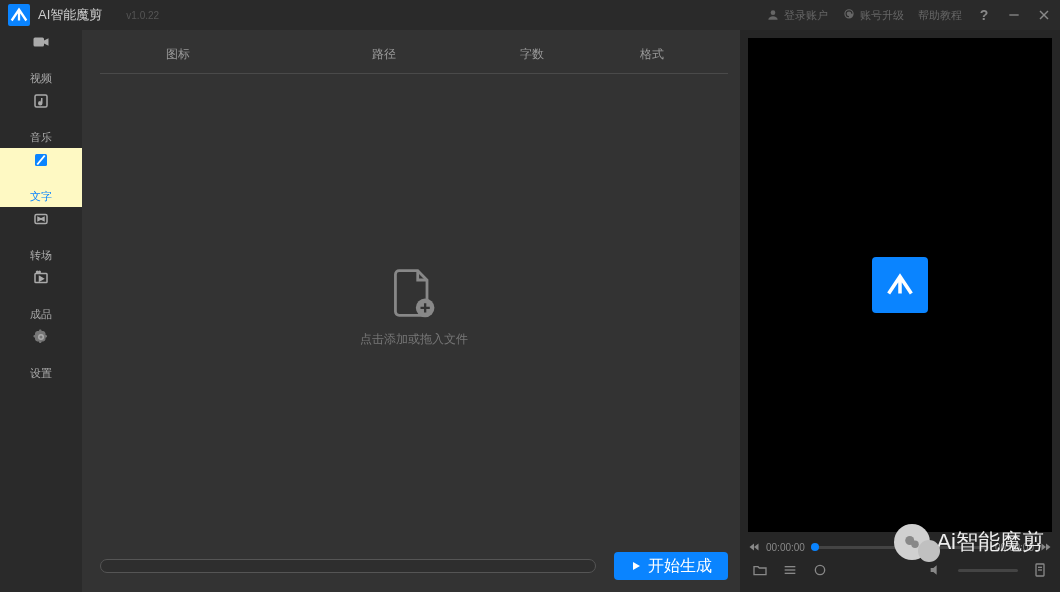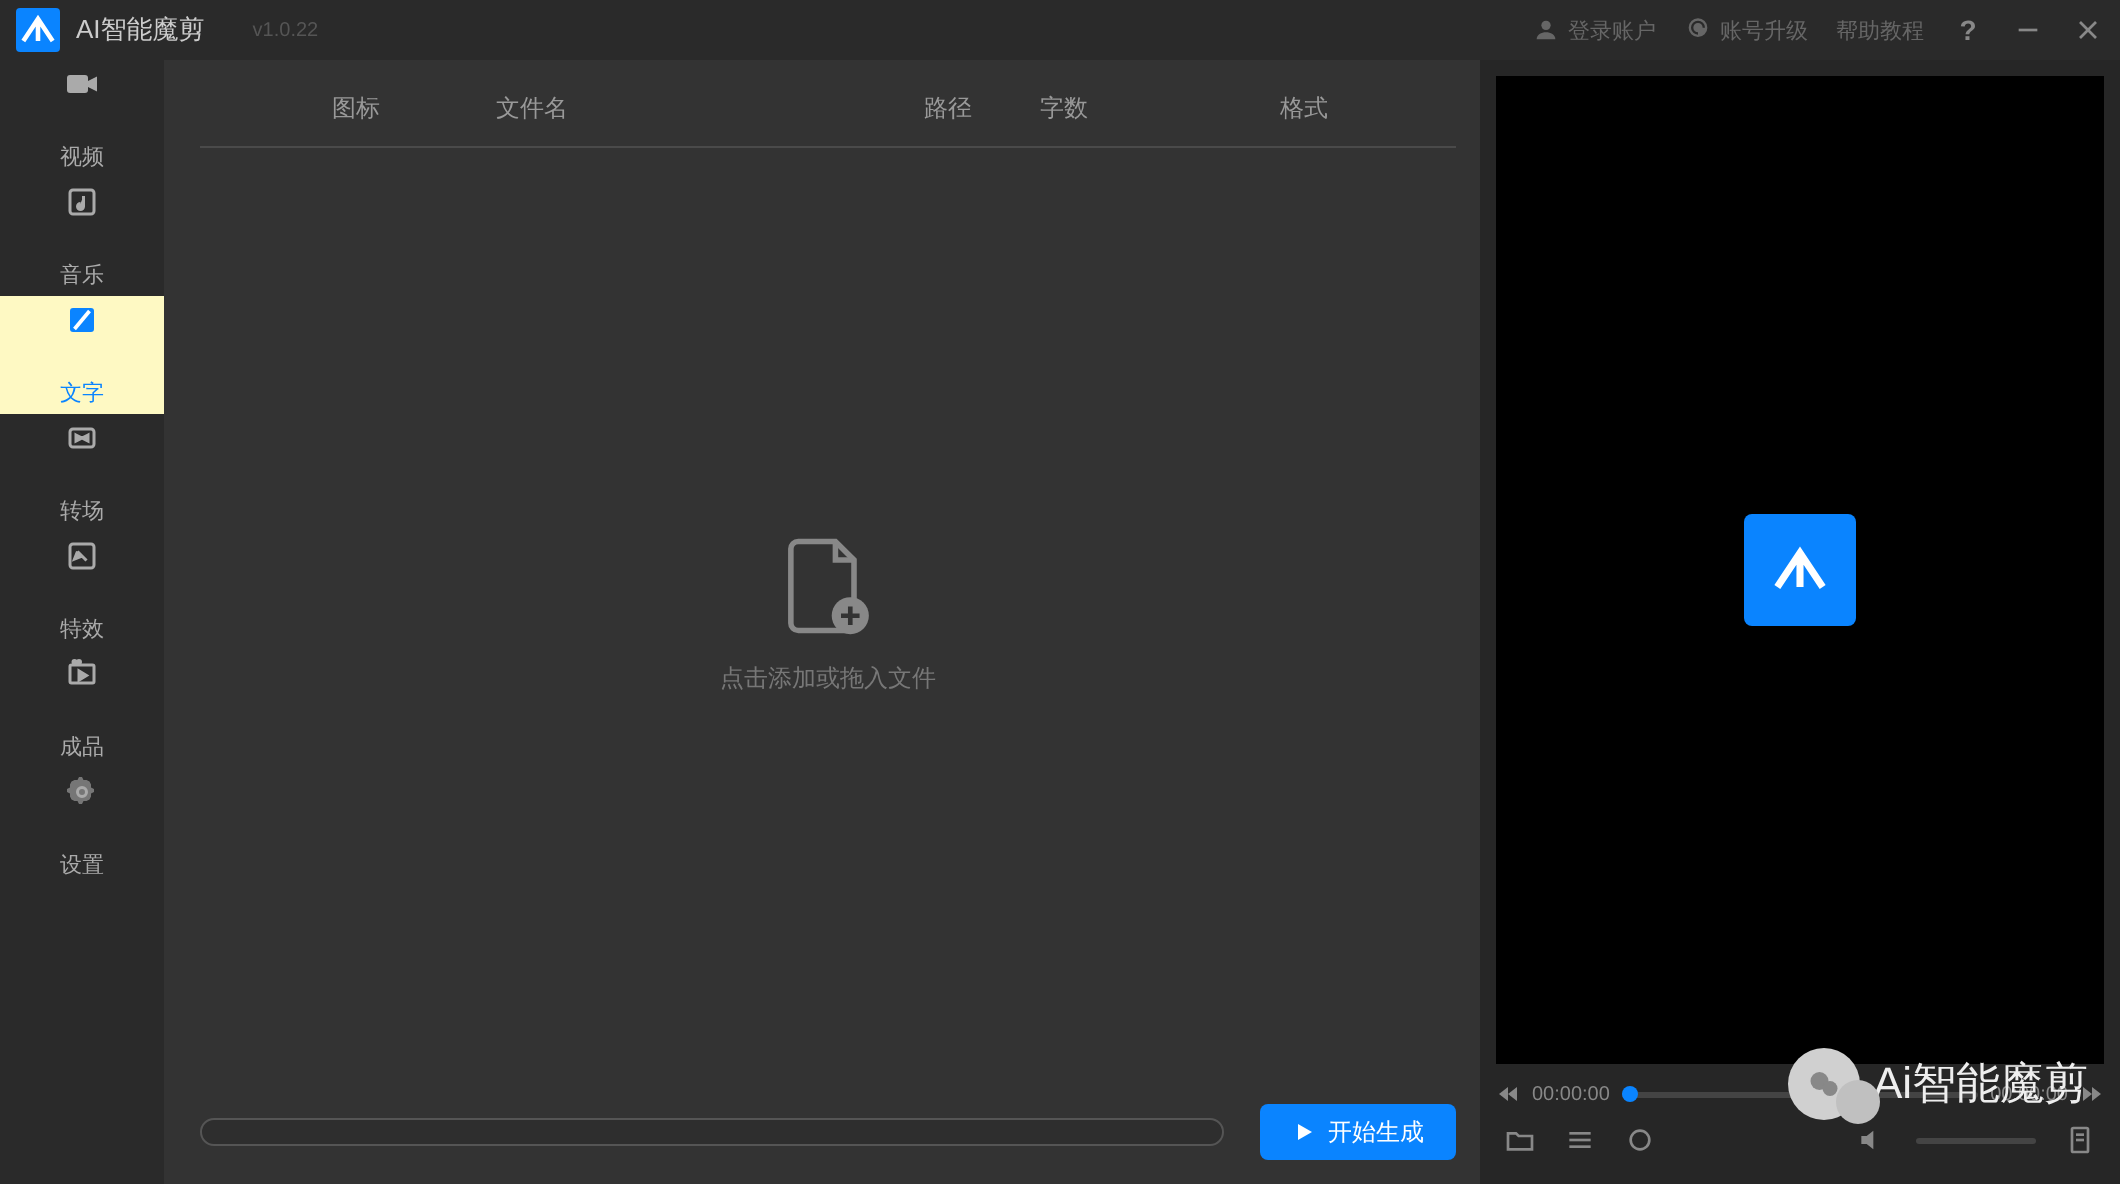--- a/index.html
+++ b/index.html
@@ -60,21 +60,21 @@
 
 .bottom-bar { display: flex; align-items: center; gap: 18px; margin-top: 12px; }
 .progress-bar {
   flex: 1; height: 14px; border: 1px solid #555;
   border-radius: 8px; background: #2e2e2e;
 }
 .start-btn {
   height: 28px; padding: 0 16px; background: #0a84ff;
   color: #fff; border: none; border-radius: 4px;
   display: flex; align-items: center; gap: 6px;
-  font-size: 12px; cursor: pointer;
+  font-size: 16px; cursor: pointer;
 }
 
 .preview {
   width: 320px; background: #262626; display: flex;
   flex-direction: column; padding: 8px; text-align: center;
 }
 .preview-vid {
   flex: 1; background: #000; display: flex;
   align-items: center; justify-content: center; margin-bottom: 6px;
 }
@@ -182,47 +182,39 @@
     </div>
     <div class="side-item">
       <svg viewBox="0 0 24 24" fill="none" stroke="currentColor" stroke-width="2">
           <rect x="4" y="6" width="16" height="12" rx="2"></rect>
           <path d="M8 10l4 2-4 2zM16 10l-4 2 4 2z" fill="currentColor"></path>
         </svg>
       <span>转场</span>
     </div>
     <div class="side-item">
       <svg viewBox="0 0 24 24" fill="none" stroke="currentColor" stroke-width="2">
-          <rect x="4" y="4" width="16" height="16" rx="2"></rect>
-          <path d="M9 9l6 6M9 9l-2 5 5-2" fill="currentColor"></path>
-        </svg>
-      <span>特效</span>
-    </div>
-    <div class="side-item">
-      <svg viewBox="0 0 24 24" fill="none" stroke="currentColor" stroke-width="2">
           <rect x="4" y="6" width="16" height="12" rx="1"></rect>
           <circle cx="7" cy="4" r="1" fill="currentColor"></circle>
           <circle cx="10" cy="4" r="1" fill="currentColor"></circle>
           <polygon points="10,10 10,16 15,13" fill="currentColor"></polygon>
         </svg>
       <span>成品</span>
     </div>
     <div class="side-item">
       <svg viewBox="0 0 24 24" fill="currentColor">
           <path d="M12 8a4 4 0 100 8 4 4 0 000-8zm0 2a2 2 0 110 4 2 2 0 010-4z"></path>
           <path d="M12 2l1 2h2l2 1 1 2v2l2 1v2l-2 1v2l-1 2-2 1h-2l-1 2h-2l-1-2H7l-2-1-1-2v-2l-2-1v-2l2-1V7l1-2 2-1h2l1-2h2z" opacity="0.6"></path>
         </svg>
       <span>设置</span>
     </div>
   </div>
 
   <div class="main">
     <div class="table-head">
       <div class="th-icon">图标</div>
-      <div class="th-name">文件名</div>
       <div class="th-path">路径</div>
       <div class="th-words">字数</div>
       <div class="th-fmt">格式</div>
     </div>
 
     <div class="dropzone">
       <svg viewBox="0 0 48 56">
         <path d="M8 4 h20 l10 10 v34 a4 4 0 01-4 4 H8 a4 4 0 01-4-4 V8 a4 4 0 014-4z" fill="none" stroke="#888" stroke-width="3"></path>
         <path d="M28 4 v10 h10" fill="none" stroke="#888" stroke-width="3"></path>
         <circle cx="36" cy="44" r="10" fill="#888"></circle>

